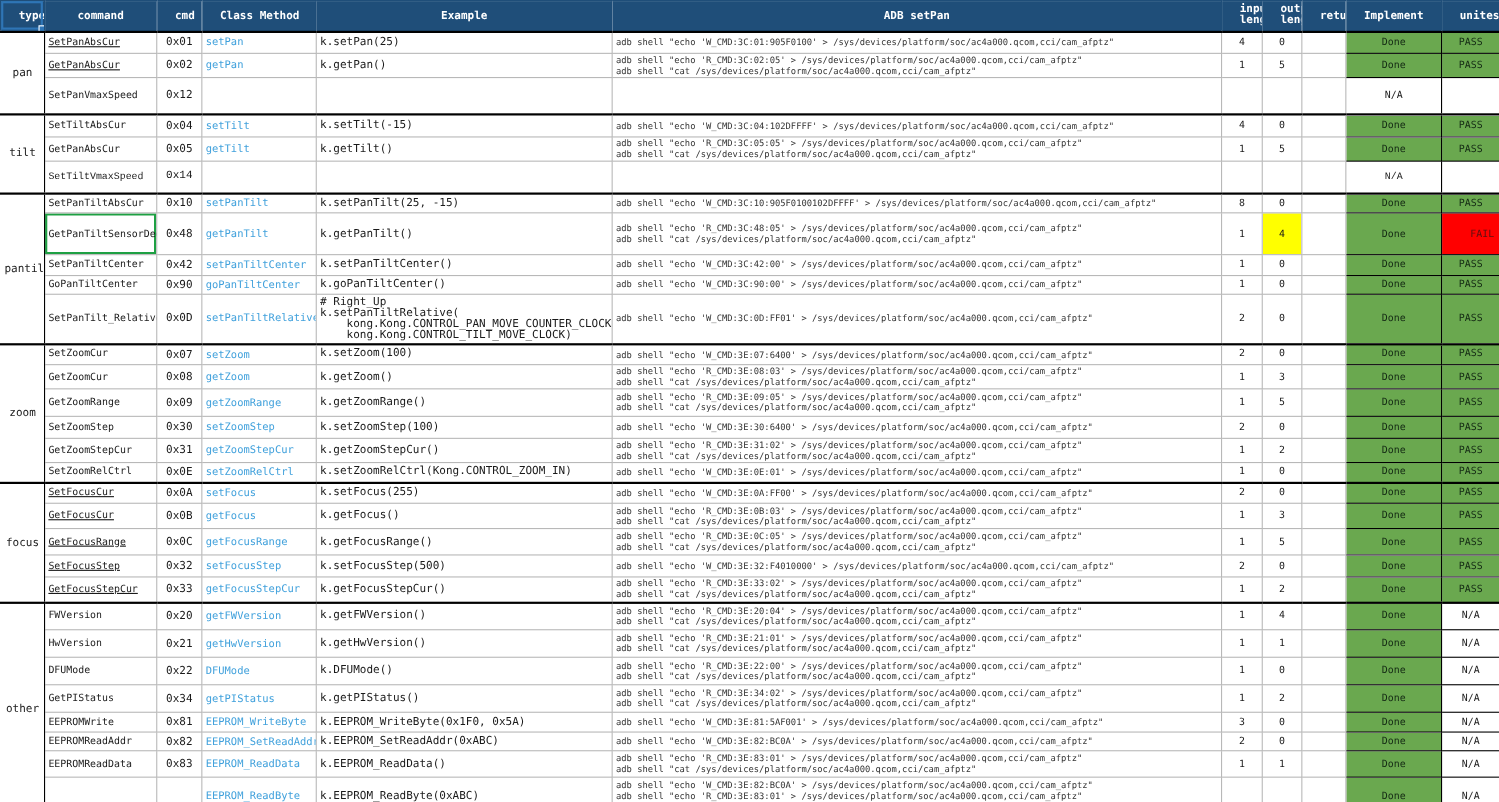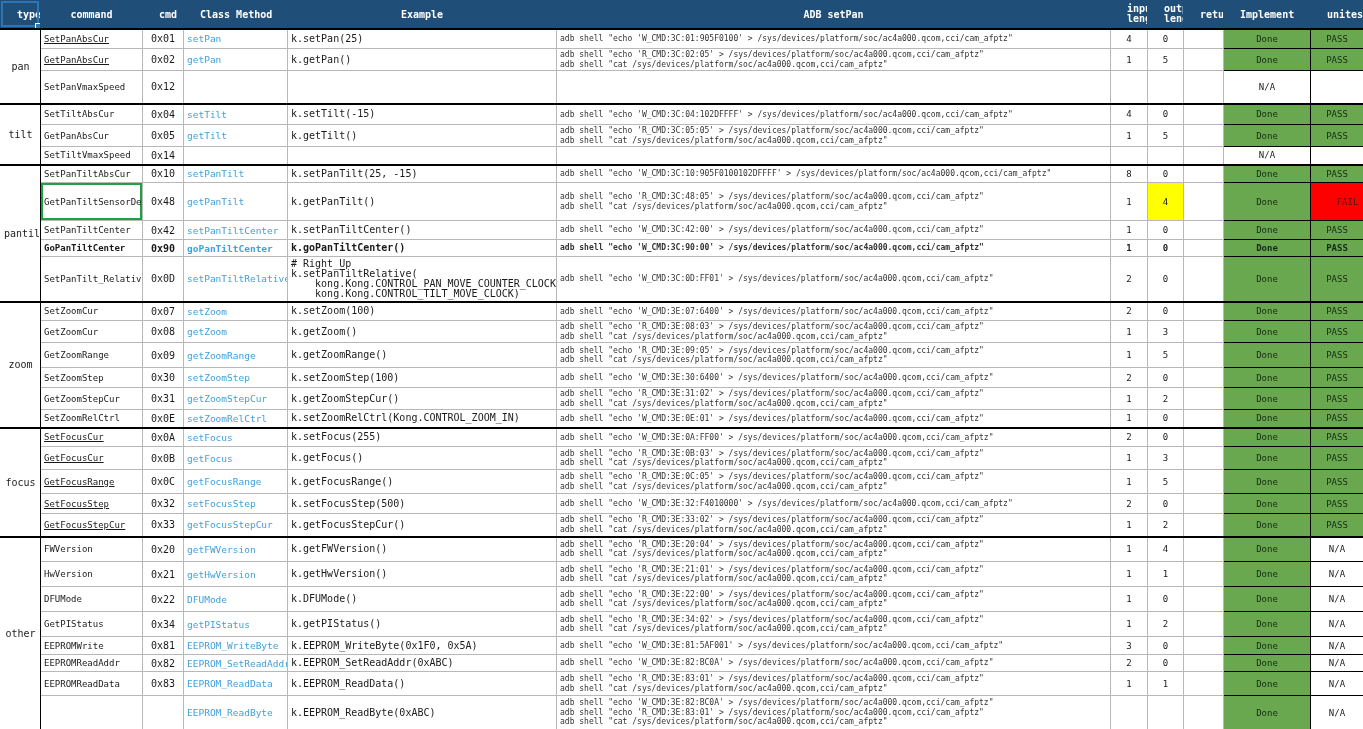--- a/index.html
+++ b/index.html
@@ -165,21 +165,21 @@
           <td class="col-adb">
             <div>adb shell "echo 'R_CMD:3C:05:05' &gt; /sys/devices/platform/soc/ac4a000.qcom,cci/cam_afptz"</div>
             <div>adb shell "cat /sys/devices/platform/soc/ac4a000.qcom,cci/cam_afptz"</div>
           </td>
           <td class="col-num">1</td>
           <td class="col-num">5</td>
           <td class="col-num"></td>
           <td class="col-impl bg-green">Done</td>
           <td class="col-unit bg-green">PASS</td>
         </tr>
-        <tr style="height: 18px;">
+        <tr style="height: 29px; font-family: Liberation Mono, monospace;">
           <td class="col-command"><span>SetTiltVmaxSpeed</span></td>
           <td class="col-id">0x14</td>
           <td class="col-method"></td>
           <td class="col-example"></td>
           <td class="col-adb"></td>
           <td class="col-num"></td>
           <td class="col-num"></td>
           <td class="col-num"></td>
           <td class="col-impl bg-white">N/A</td>
           <td class="col-unit bg-white"></td>
@@ -227,21 +227,21 @@
           </td>
           <td class="col-adb">
             <div>adb shell "echo 'W_CMD:3C:42:00' &gt; /sys/devices/platform/soc/ac4a000.qcom,cci/cam_afptz"</div>
           </td>
           <td class="col-num">1</td>
           <td class="col-num">0</td>
           <td class="col-num"></td>
           <td class="col-impl bg-green">Done</td>
           <td class="col-unit bg-green">PASS</td>
         </tr>
-        <tr style="height: 17px; font-weight: bold;">
+        <tr style="height: 17px;">
           <td class="col-command"><span>GoPanTiltCenter</span></td>
           <td class="col-id">0x90</td>
           <td class="col-method">goPanTiltCenter</td>
           <td class="col-example">
             <div>k.goPanTiltCenter()</div>
           </td>
           <td class="col-adb">
             <div>adb shell "echo 'W_CMD:3C:90:00' &gt; /sys/devices/platform/soc/ac4a000.qcom,cci/cam_afptz"</div>
           </td>
           <td class="col-num">1</td>

